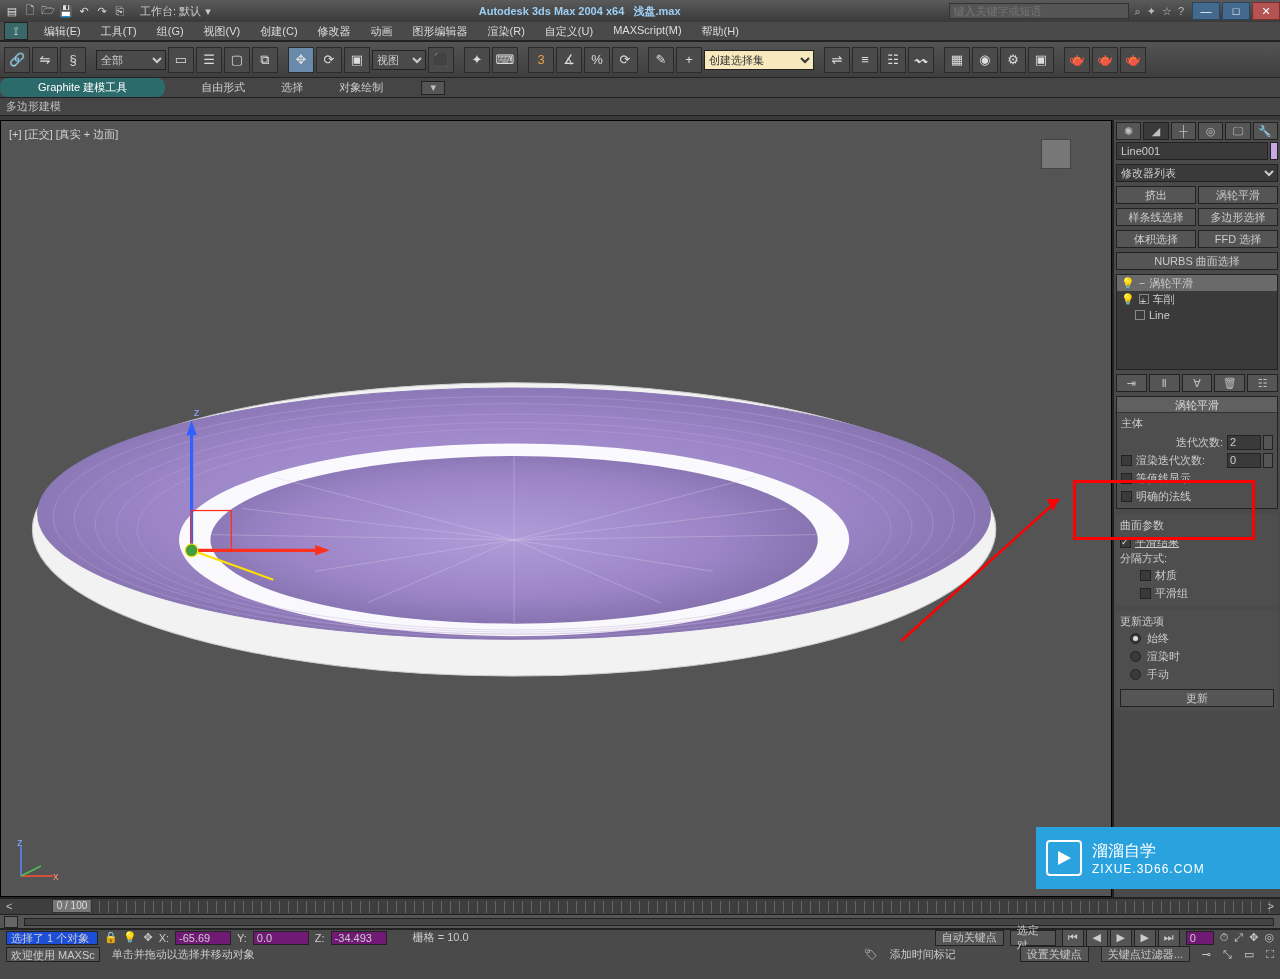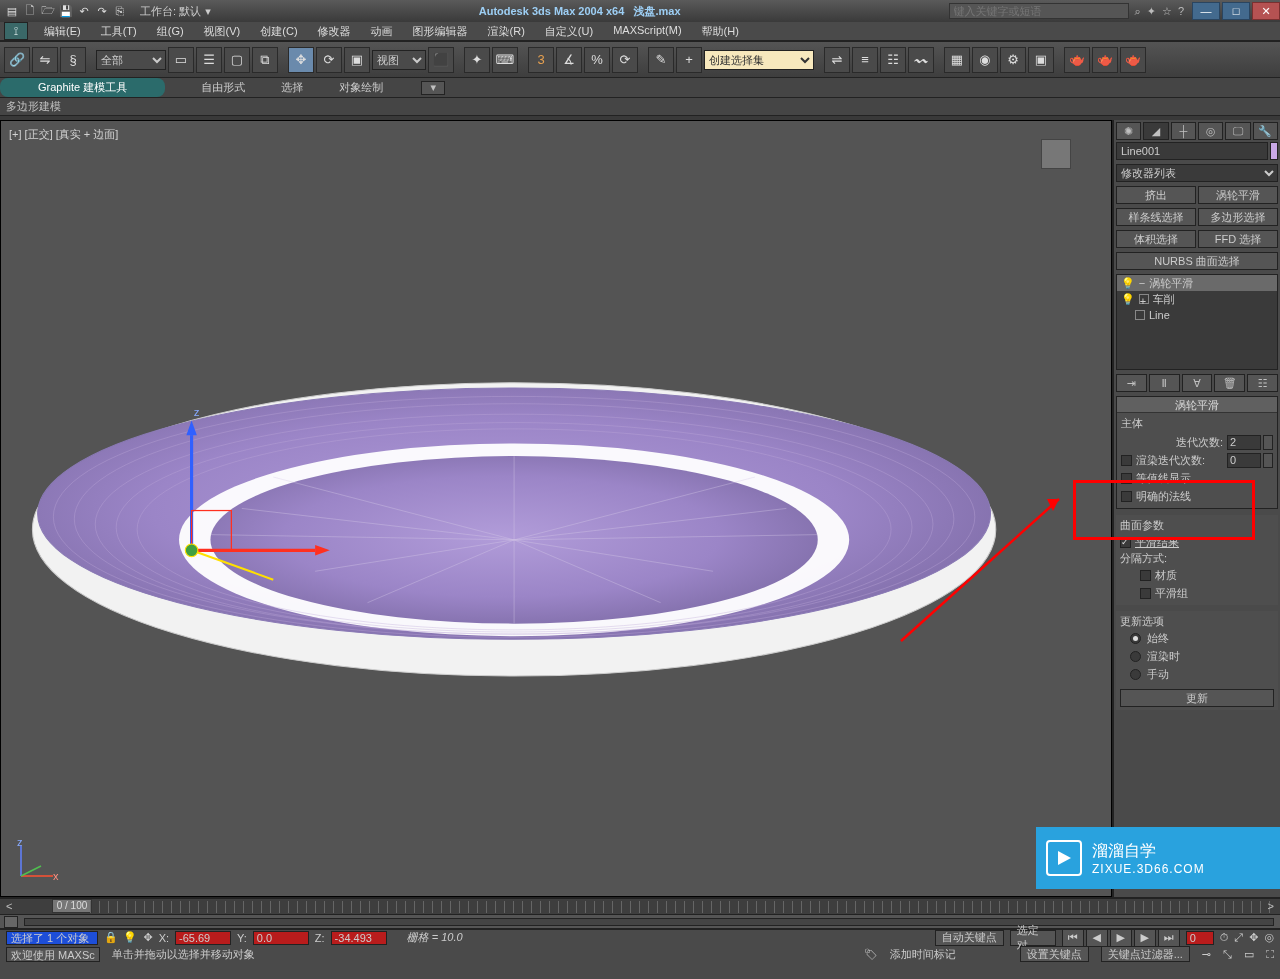--- a/index.html
+++ b/index.html
@@ -64,21 +64,21 @@
 .chk.on::after { content:"✓"; color:#ddd; font-size:9px; position:relative; top:-3px; left:0;}
 .radio { width:11px;height:11px;border-radius:50%;background:#3a3a3a;border:1px solid #222;display:inline-block;}
 .radio.on::after{content:"";display:block;width:5px;height:5px;background:#ddd;border-radius:50%;margin:2px;}
 
 .timeline-area { position:absolute; left:0; right:0; bottom:0; height:82px; background:#4a4a4a; border-top:2px solid #222;}
 .time-ruler { height:16px; background:#3e3e3e; border-bottom:1px solid #222; position:relative; }
 .time-ruler .slider-knob { position:absolute; left:52px; top:0; width:40px; height:14px; background:#777; border:1px solid #333; font-size:10px; line-height:12px; text-align:center; color:#ddd;}
 .time-ticks { position:absolute; left:90px; right:10px; top:2px; height:12px; background: repeating-linear-gradient(90deg,#666 0,#666 1px,transparent 1px,transparent 9px);}
 .slider-row { height:14px; display:flex; align-items:center; background:#555; border-bottom:1px solid #222;}
 .status-row { height:16px; display:flex; align-items:center; background:#4a4a4a; gap:6px; padding:0 6px; color:#ccc; border-top:1px solid #222;}
-.status-row input { background:#b91c1c; color:#ccc; border:1px solid #222; font-size:11px; height:14px; width:56px; padding:0 3px;}
+.status-row input { background:#701a75; color:#ccc; border:1px solid #222; font-size:11px; height:14px; width:56px; padding:0 3px;}
 .status-row .sm { width:28px;}
 .status-bottom { height:18px; display:flex; align-items:center; background:#4a4a4a; padding:0 6px; gap:12px; color:#ccc;}
 .autokey { background:#555; border:1px solid #222; padding:0 6px; height:16px; display:inline-flex;align-items:center;}
 .playback { display:flex; gap:2px;}
 .playback span { width:22px;height:18px;background:#555;border:1px solid #222;display:flex;align-items:center;justify-content:center;}
 .watermark { position:absolute; right:0; bottom:90px; width:244px; height:62px; background:#29a2de; display:flex; align-items:center; color:#fff; padding:0 10px; gap:10px; }
 .watermark .play { width:36px;height:36px;border:2px solid #fff;border-radius:4px;display:flex;align-items:center;justify-content:center;}
 .watermark .zh { font-size:16px; font-weight:normal; }
 .watermark .dom { font-size:12px; letter-spacing:1px;}
 svg.vp-svg { position:absolute; inset:0; }
@@ -415,21 +415,21 @@
     <span style="width:92px;background:#1d4ed8;border:1px solid #222;height:14px;line-height:13px;padding:0 4px;">选择了 1 个对象</span>
     <span style="color:#e6b050;">🔒</span>
     <span>💡</span>
     <span>✥</span>
     <span>X:</span>
       <input value="-65.69" style="">
     <span>Y:</span>
       <input value="0.0" style="">
     <span>Z:</span>
       <input value="-34.493" style="">
-    <span style="margin-left:14px;font-style:italic;">栅格 = 10.0</span>
+    <span style="margin-left:20px;">栅格 = 10.0</span>
     <span style="flex:1"></span>
     <div class="autokey">自动关键点</div>
     <div class="autokey" style="width:46px">选定对</div>
     <div class="playback">
       <span>⏮</span>
       <span>◀</span>
       <span>▶</span>
       <span>▶</span>
       <span>⏭</span>
     </div>

